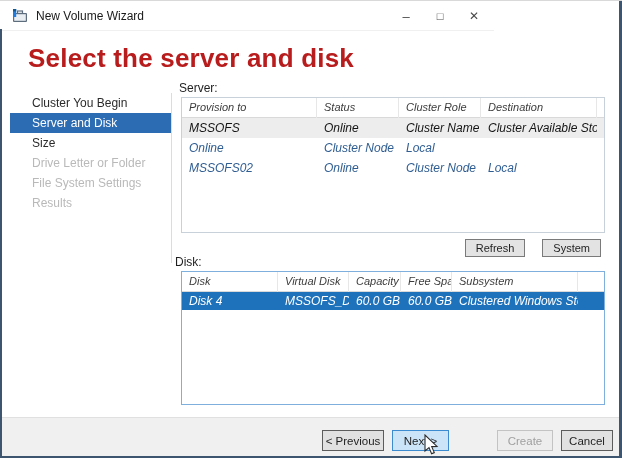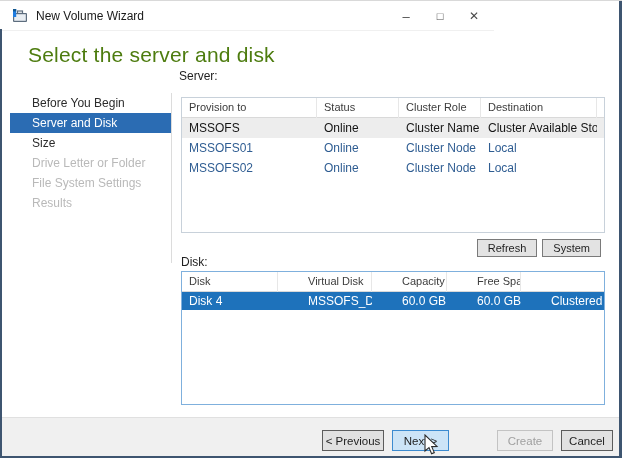--- a/index.html
+++ b/index.html
@@ -21,44 +21,44 @@
   .app-icon { width:16px; height:16px; margin-left:12px; display:inline-block; }
   .title-text { margin-left:8px; font-size:12px; color:#1a1a1a; }
   .win-controls { position:absolute; right:3px; top:0; height:30px; display:flex; }
   .win-ctrl { width:34px; height:30px; display:flex; align-items:center; justify-content:center;
     color:#4a4a4a; cursor:default; }
   .win-ctrl.min { font-size:13px; }
   .win-ctrl.max { font-size:11px; }
   .win-ctrl.close { font-size:12px; }
 
   
-  .heading { position:absolute; left:28px; top:42px; font-size:21px; font-weight:400;
-    color:#4d7c0f; letter-spacing:0.2px; }
+  .heading { position:absolute; left:28px; top:42px; font-size:26px; font-weight:700;
+    color:#b91c1c; letter-spacing:0.2px; }
 
   
   .sidebar { position:absolute; left:10px; top:92px; width:162px; height:170px;
     border-right:1px solid #dcdcdc; }
   .side-item { height:20px; line-height:20px; padding-left:22px; font-size:12px;
     color:#2b2b2b; white-space:nowrap; cursor:default; }
   .side-item.selected { background:#2b6cb3; color:#fff; }
   .side-item.disabled { color:#b9b9b9; }
 
   
   .sec-label { position:absolute; font-size:12px; color:#1f1f1f; }
-  .server-label { left:179px; top:68px; }
-  .disk-label   { left:181px; top:254px; }
+  .server-label { left:179px; top:80px; }
+  .disk-label   { left:175px; top:254px; }
 
   
   .table { position:absolute; left:181px; width:424px; background:#fff; }
   .server-table { top:96px;  height:136px; border:1px solid #c8d1da; }
   .disk-table   { top:270px; height:134px; border:1px solid #7fb0dd; }
 
-  .grid-row { display:grid; align-items:center; }
+  .grid-row { display:grid; align-items:center;font-style:italic; }
   .server-grid { grid-template-columns:135px 82px 82px 116px 1fr; }
-  .disk-grid   { grid-template-columns:96px 71px 52px 51px 126px 1fr;gap:23px; }
+  .disk-grid   { grid-template-columns:96px 71px 52px 51px 126px 1fr; }
 
   .thead { height:20px; border-bottom:1px solid #d9d9d9; }
   .thead .cell { font-size:11px; color:#3c3c3c; height:20px; line-height:19px;
     border-right:1px solid #e7e7e7; padding-left:7px; white-space:nowrap; overflow:hidden; }
   .thead .cell.filler { padding:0; border-right:none; }
   .thead .cell.num { text-align:right; padding-right:6px; }
 
   .trow { height:20px; }
   .trow .cell { font-size:12px; height:20px; line-height:20px; padding-left:7px;
     white-space:nowrap; overflow:hidden; }
@@ -67,21 +67,21 @@
   .server-table .trow.linkish .cell { color:#2f5d92; }
 
   .disk-table .trow { height:18px; }
   .disk-table .trow .cell { height:18px; line-height:18px; }
   .disk-table .trow.selected { background:#1e72bb; }
   .disk-table .trow.selected .cell { color:#fff; }
   .cell.num { text-align:right; padding-right:6px; }
 
   
   .refresh-row { position:absolute; left:181px; top:238px; width:420px;
-    display:flex; justify-content:flex-end; gap:5px; }
+    display:flex; justify-content:flex-end; gap:17px; }
   .btn-small { min-width:57px; height:18px; font-size:11px; font-family:"Liberation Sans",sans-serif;
     background:#e3e3e3; border:1px solid #7a7a7a; color:#1f1f1f; padding:0 10px; cursor:default; }
 
   
   .footer { position:absolute; left:0; right:0; top:416px; height:42px;
     background:#f0f0f0; border-top:1px solid #e0e0e0; }
   .btn { position:absolute; top:429px; height:21px; font-size:11.5px;
     font-family:"Liberation Sans",sans-serif; cursor:default; z-index:10; }
   .btn-prev   { left:322px; width:62px; background:#e1e1e1; border:1px solid #5c5c5c; color:#1f1f1f; }
   .btn-next   { left:392px; width:57px; background:#cce4f7; border:1px solid #3c8bd0; color:#1f1f1f; }
@@ -112,21 +112,21 @@
     <div class="win-controls">
       <span class="win-ctrl min">–</span>
       <span class="win-ctrl max">□</span>
       <span class="win-ctrl close">✕</span>
     </div>
   </div>
 
   <div class="heading">Select the server and disk</div>
 
   <div class="sidebar">
-    <div class="side-item">Before You Begin</div>
+    <div class="side-item">Cluster You Begin</div>
     <div class="side-item selected">Server and Disk</div>
     <div class="side-item">Size</div>
     <div class="side-item disabled">Drive Letter or Folder</div>
     <div class="side-item disabled">File System Settings</div>
     <div class="side-item disabled">Results</div>
   </div>
 
   <div class="sec-label server-label">Server:</div>
 
   <div class="table server-table">
@@ -138,21 +138,20 @@
       <div class="cell filler"></div>
     </div>
     <div class="grid-row server-grid trow selected">
       <div class="cell">MSSOFS</div>
       <div class="cell">Online</div>
       <div class="cell">Cluster Name</div>
       <div class="cell">Cluster Available Storage</div>
       <div class="cell"></div>
     </div>
     <div class="grid-row server-grid trow linkish">
-      <div class="cell">MSSOFS01</div>
       <div class="cell">Online</div>
       <div class="cell">Cluster Node</div>
       <div class="cell">Local</div>
       <div class="cell"></div>
     </div>
     <div class="grid-row server-grid trow linkish">
       <div class="cell">MSSOFS02</div>
       <div class="cell">Online</div>
       <div class="cell">Cluster Node</div>
       <div class="cell">Local</div>
@@ -166,20 +165,21 @@
   </div>
 
   <div class="sec-label disk-label">Disk:</div>
 
   <div class="table disk-table">
     <div class="grid-row disk-grid thead">
       <div class="cell">Disk</div>
       <div class="cell">Virtual Disk</div>
       <div class="cell num">Capacity</div>
       <div class="cell num">Free Space</div>
+      <div class="cell">Subsystem</div>
       <div class="cell filler"></div>
     </div>
     <div class="grid-row disk-grid trow selected">
       <div class="cell">Disk 4</div>
       <div class="cell">MSSOFS_Disk1</div>
       <div class="cell num">60.0 GB</div>
       <div class="cell num">60.0 GB</div>
       <div class="cell">Clustered Windows Storage</div>
       <div class="cell"></div>
     </div>

